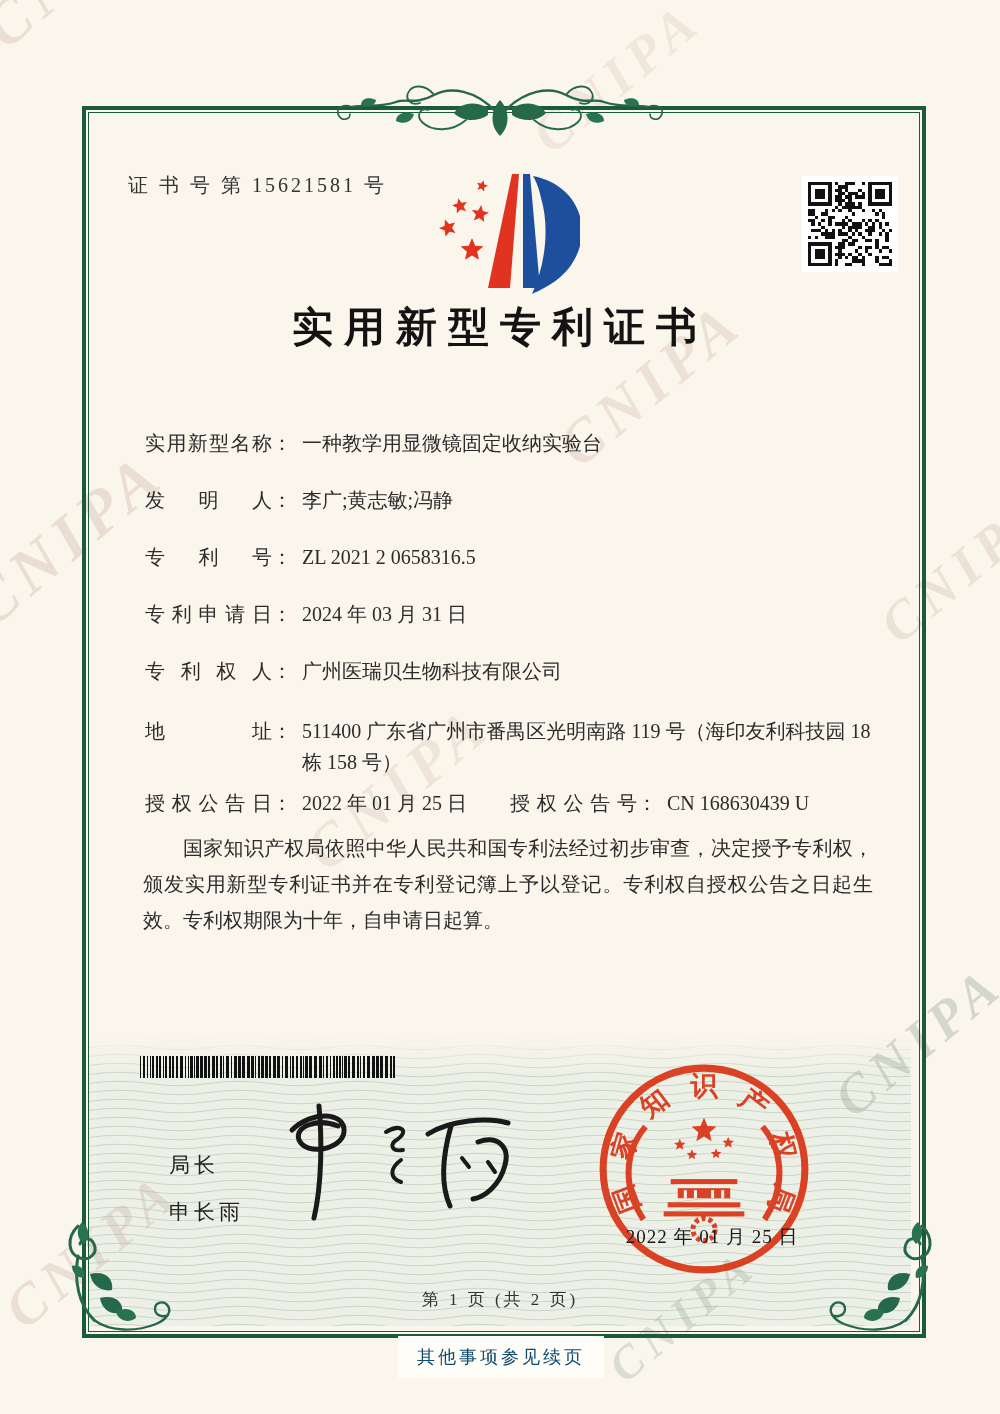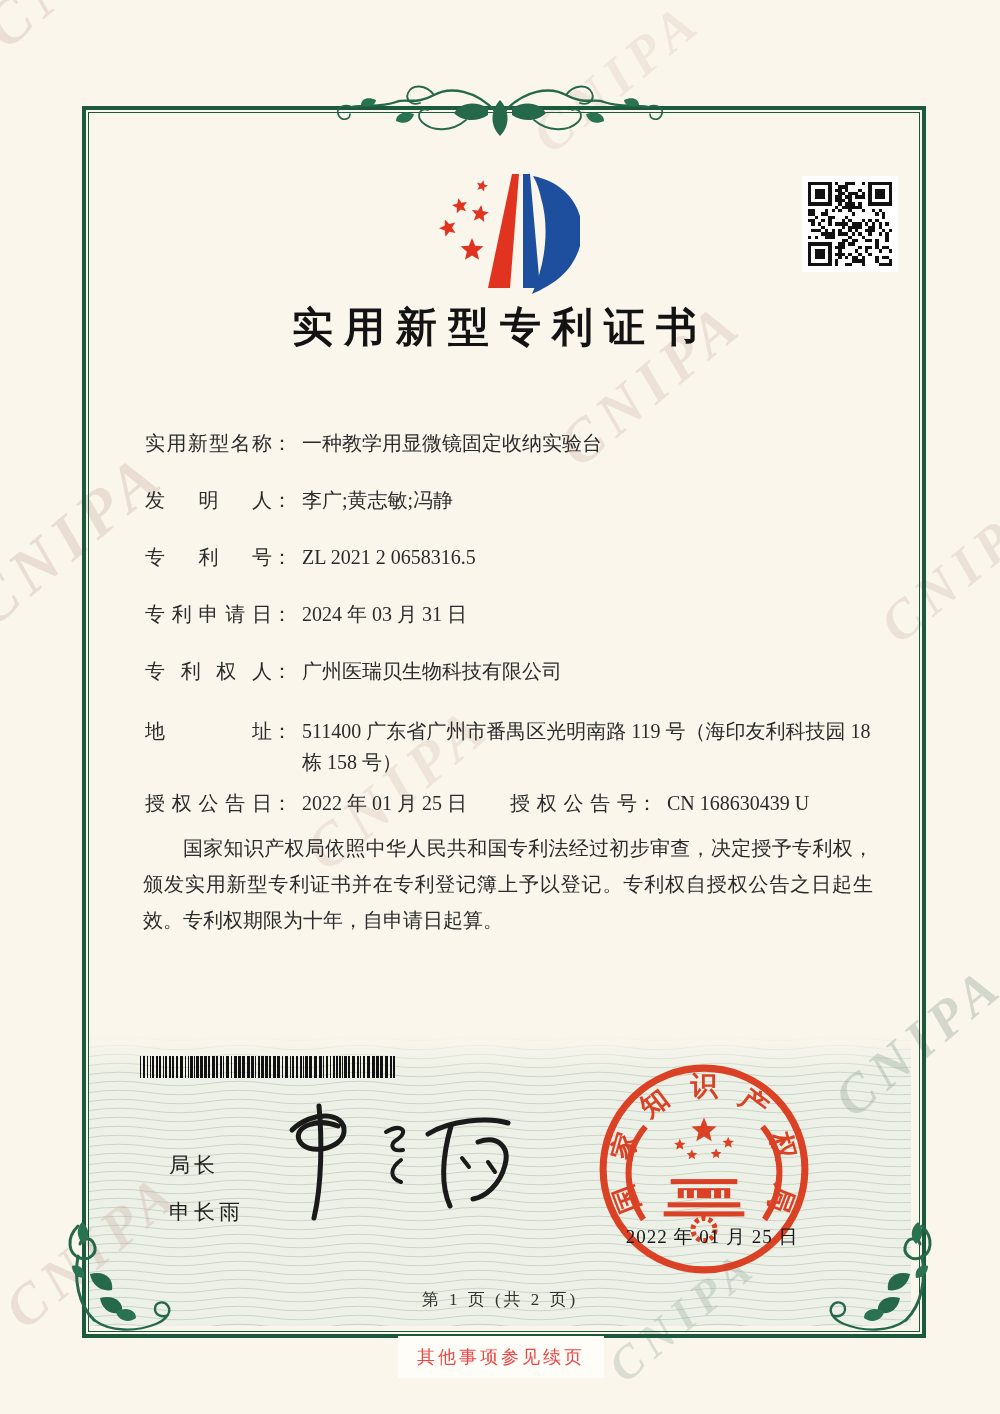--- a/index.html
+++ b/index.html
@@ -41,21 +41,21 @@
   .signer{position:absolute;left:145px;top:1142px;font-size:21px;line-height:47px;
     letter-spacing:4px;z-index:4;color:#222;margin-left:24px;}
   .sig{position:absolute;left:252px;top:1098px;z-index:4;}
   .seal{position:absolute;left:591px;top:1056px;z-index:5;}
   .sealdate{position:absolute;left:606px;top:1224px;width:212px;text-align:center;
     font-size:19px;letter-spacing:1px;color:#181818;z-index:6;}
   .pageinfo{position:absolute;left:0;right:0;top:1288px;text-align:center;font-size:17px;
     letter-spacing:3px;z-index:4;color:#333;}
   .footnote{position:absolute;left:398px;top:1336px;width:206px;height:42px;background:#fffdf7;
     display:flex;align-items:center;justify-content:center;font-size:18px;letter-spacing:3px;
-    z-index:4;color:#ef4444;}
+    z-index:4;color:#0c4a6e;}
 </style>
 </head>
 <body>
 
 <div class="page">
 
   <div class="band">
     <svg width="822" height="292" viewBox="0 0 822 292">
       <defs>
         <pattern id="wv" width="120" height="9" patternUnits="userSpaceOnUse">
@@ -107,20 +107,21 @@
       <path d="M40,78 C54,74 64,82 62,92 C52,96 42,90 40,78 Z" fill="#25684a" stroke="none"></path>
       <path d="M12,46 C20,44 26,50 24,58 C16,58 12,52 12,46 Z" fill="#2a7350" stroke="none"></path>
       <path d="M22,2 C30,8 30,18 24,24 C16,18 16,8 22,2 Z" fill="#2a7350" stroke="none"></path>
       <path d="M56,92 C66,86 76,90 76,98 C68,104 58,100 56,92 Z" fill="#2a7350" stroke="none"></path>
     </g>
   </svg>
   <svg class="orn-br" width="120" height="122" viewBox="0 0 120 122">
     <use href="#orn-corner"></use>
   </svg>
 
+  <div class="certno">证 书 号 第 15621581 号</div>
 
   <svg class="logo" width="160" height="140" viewBox="0 0 160 132">
     <g id="logo-stars">
         <polygon points="63.55,10.20 64.10,14.30 67.99,15.69 64.26,17.47 64.15,21.60 61.30,18.61 57.34,19.78 59.30,16.14 56.97,12.73 61.03,13.48" fill="#e03420"></polygon>
         <polygon points="38.34,28.17 41.46,32.71 46.93,32.00 43.58,36.38 45.95,41.35 40.75,39.52 36.75,43.31 36.88,37.80 32.04,35.16 37.32,33.59" fill="#e03420"></polygon>
         <polygon points="61.25,35.09 62.81,41.09 68.86,42.44 63.64,45.78 64.23,51.95 59.44,48.01 53.75,50.47 56.01,44.70 51.91,40.05 58.10,40.42" fill="#e03420"></polygon>
         <polygon points="24.92,49.54 29.12,54.11 35.09,52.46 32.05,57.86 35.46,63.03 29.39,61.81 25.52,66.65 24.81,60.49 19.01,58.31 24.64,55.74" fill="#e03420"></polygon>
         <polygon points="52.00,68.00 55.17,75.63 63.41,76.29 57.14,81.67 59.05,89.71 52.00,85.40 44.95,89.71 46.86,81.67 40.59,76.29 48.83,75.63" fill="#e03420"></polygon>
       </g>
     <polygon points="92,4 99,4 90,118 68,118" fill="#e03420"></polygon>

